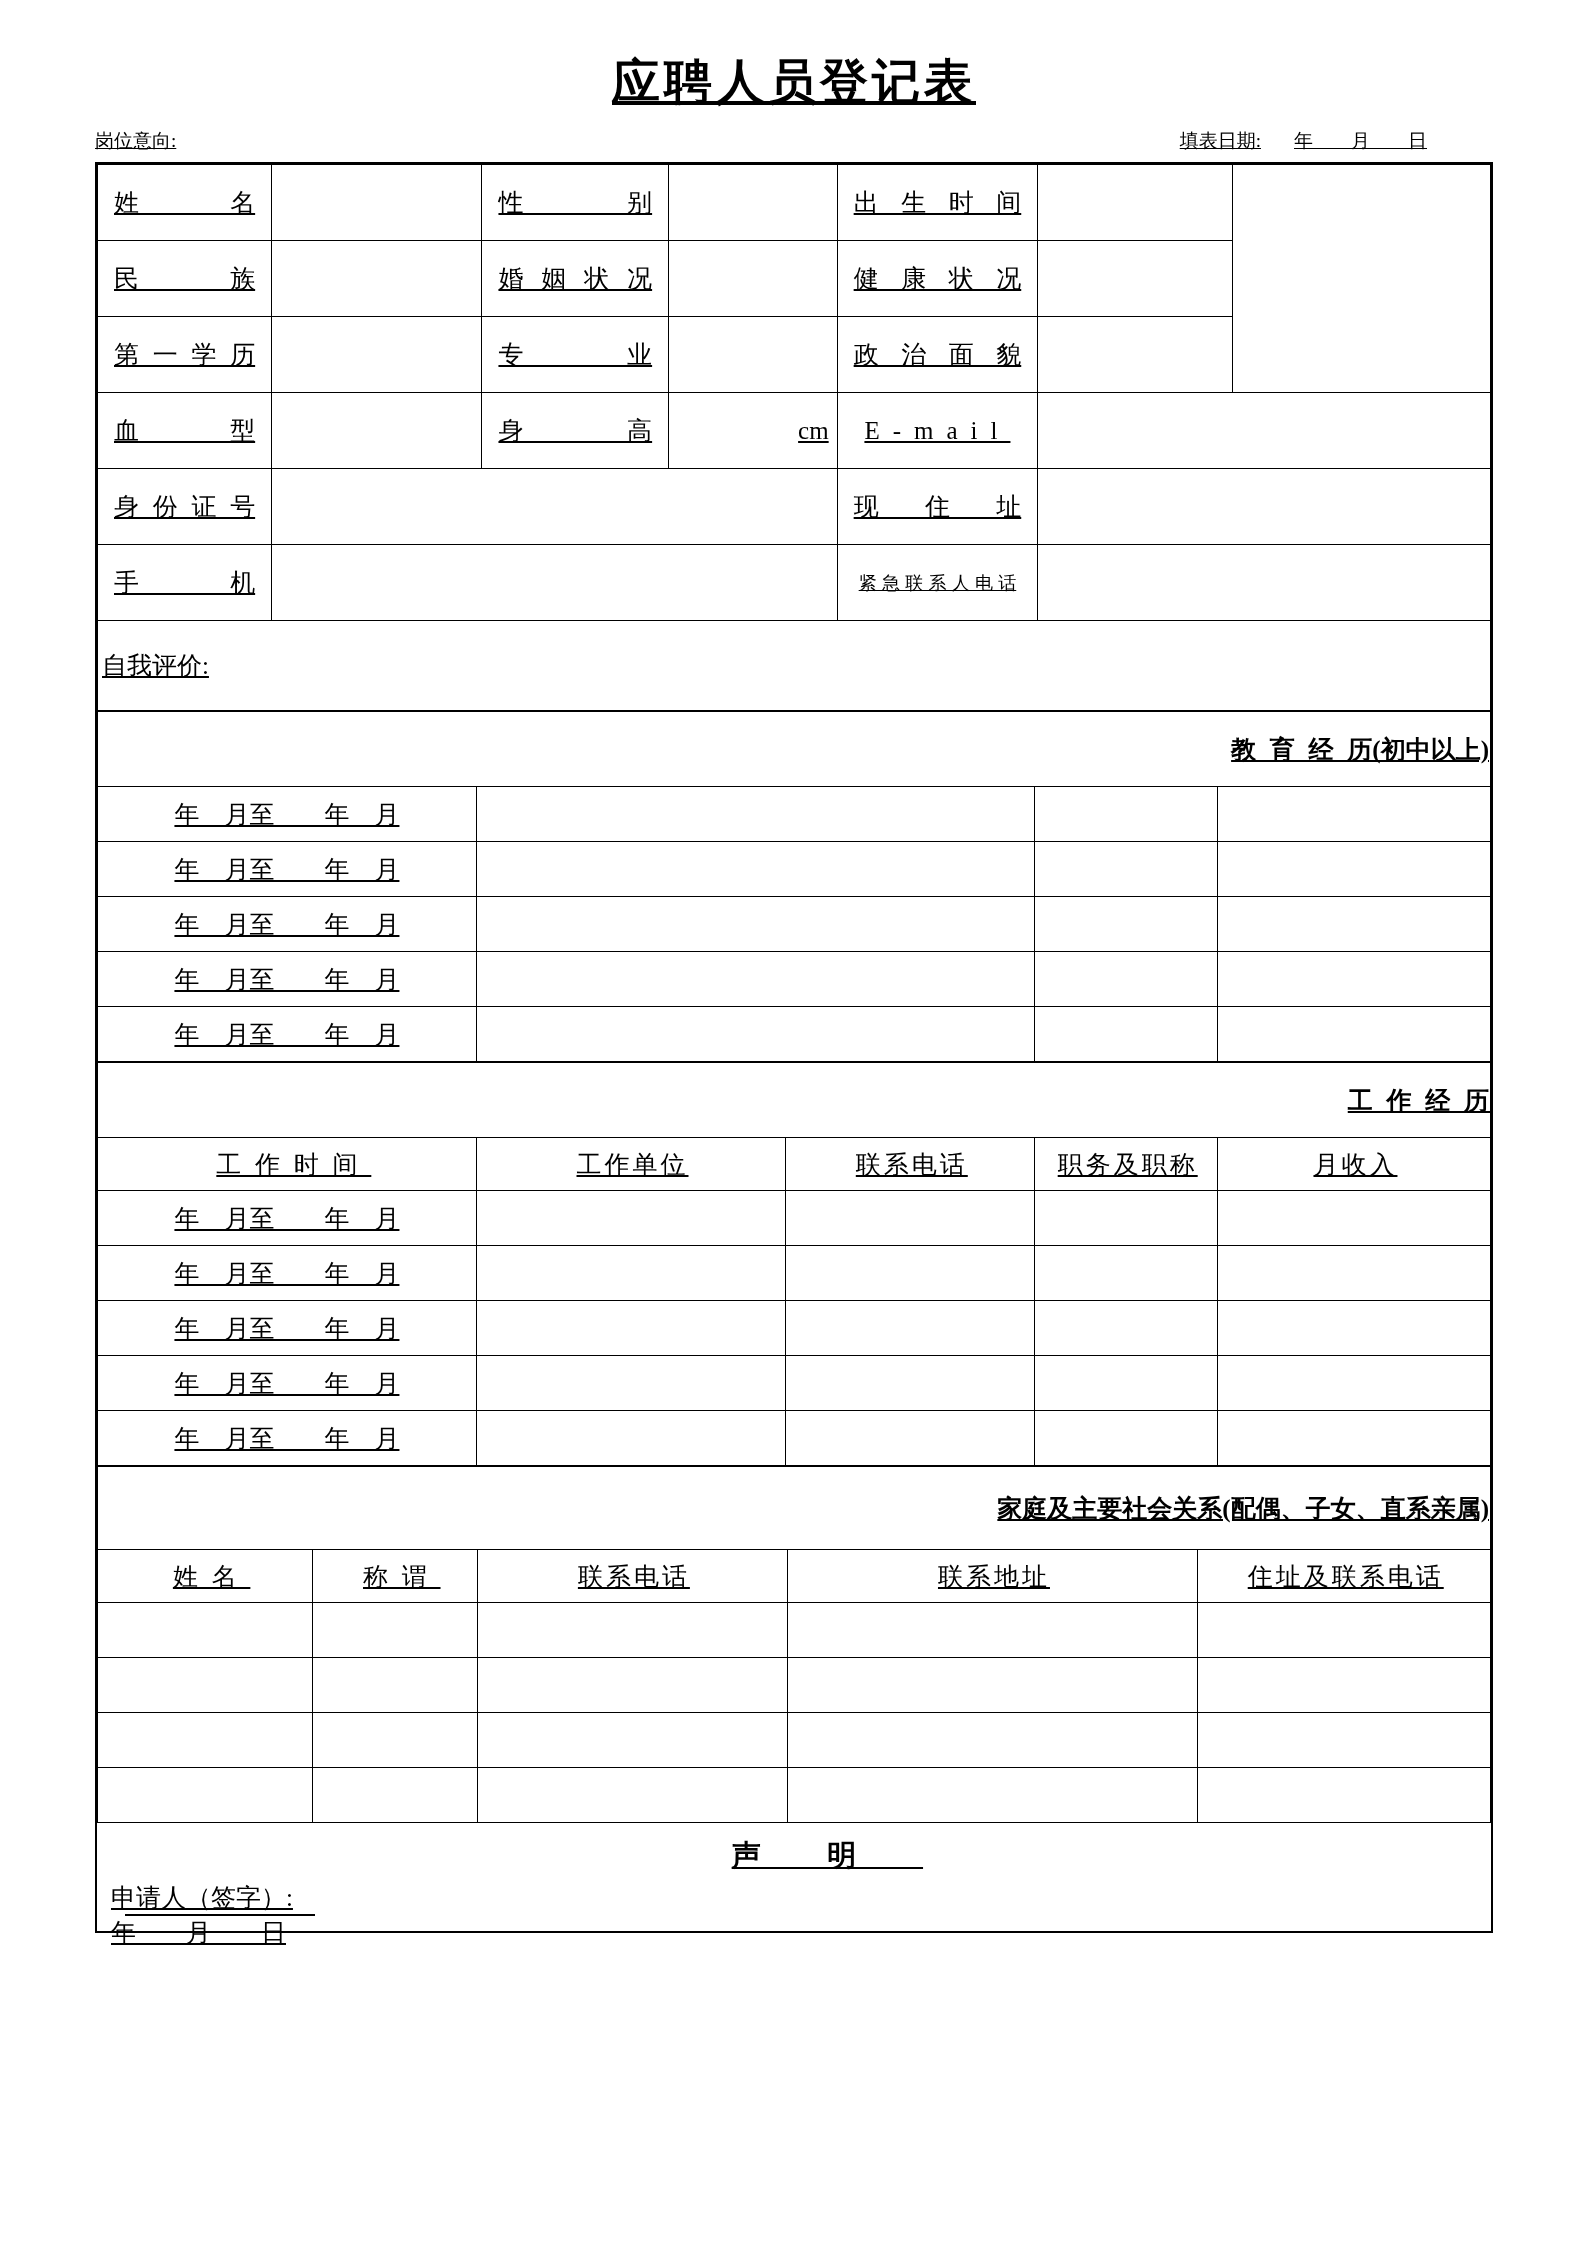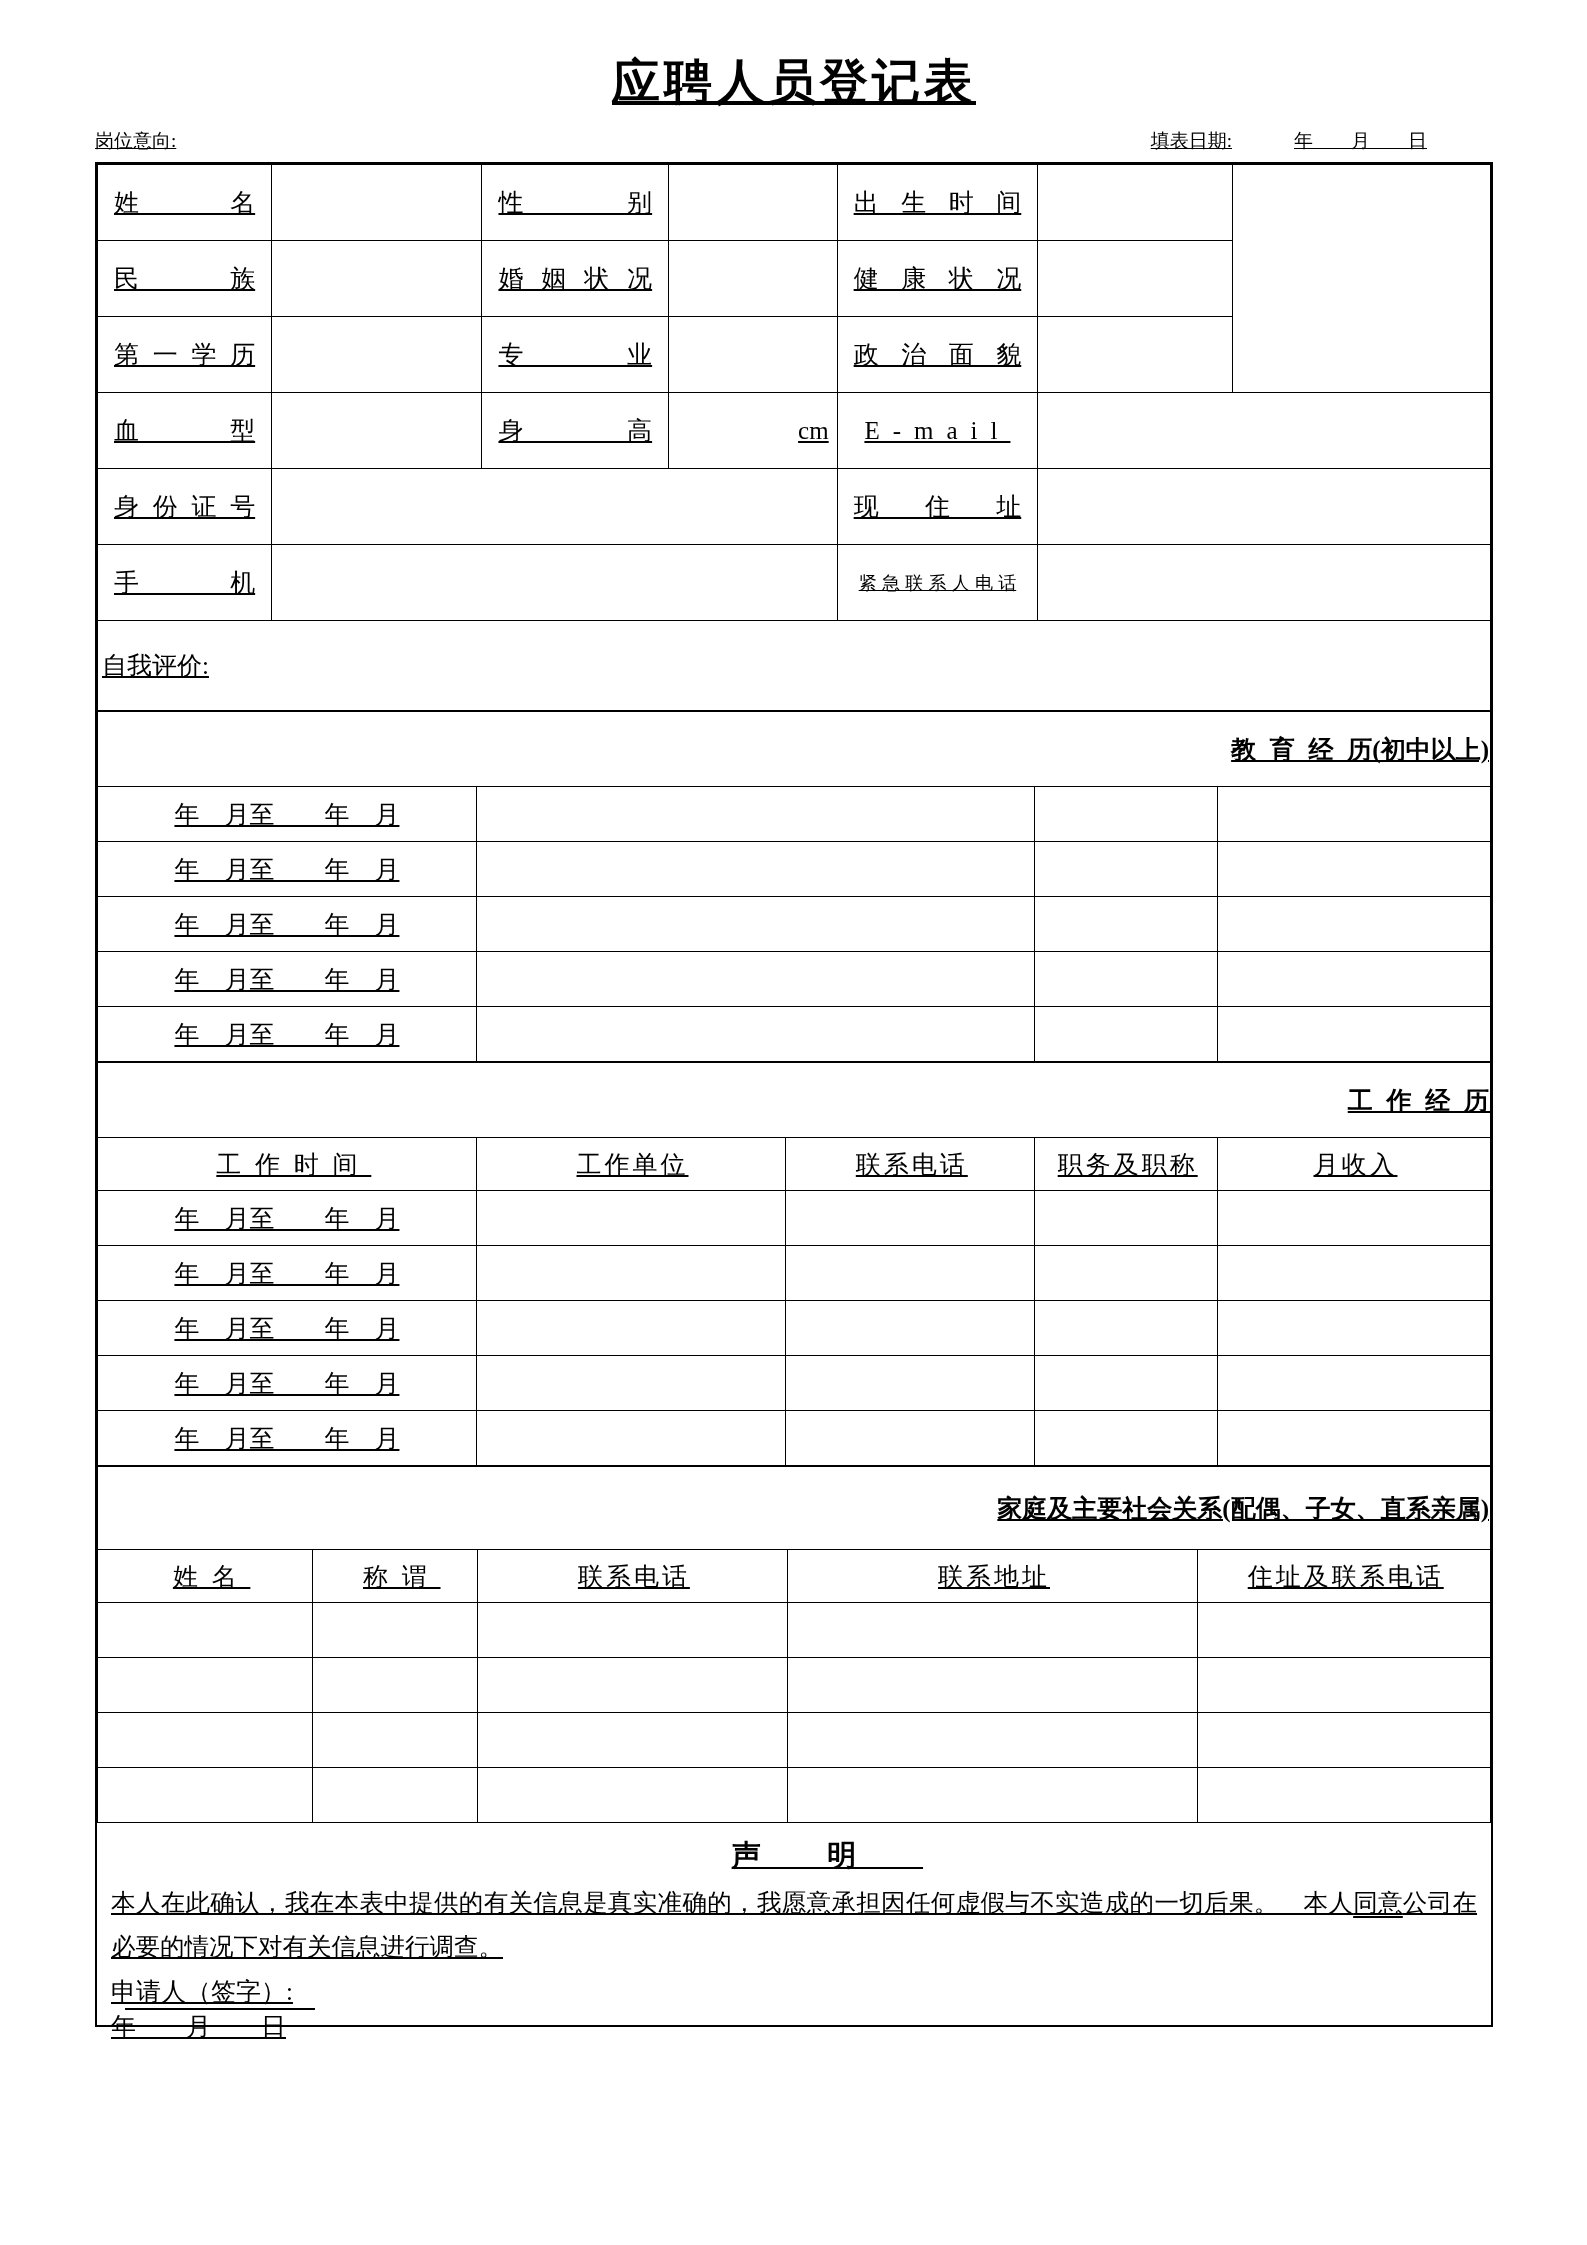--- a/index.html
+++ b/index.html
@@ -4,21 +4,21 @@
 <style>
   html,body{margin:0;padding:0;background:#ffffff;}
   body{width:1587px;height:2245px;position:relative;color:#000;
        font-family:"Liberation Serif","DejaVu Serif",serif;}
   .page{box-sizing:border-box;width:1587px;height:2187px;padding:50px 94px 0 95px;text-decoration:underline;}
   .title{margin:0 0 14px 0;text-align:center;
          font-family:"Liberation Sans","DejaVu Sans",sans-serif;
          font-weight:bold;font-size:48px;letter-spacing:4px;}
   .meta{display:flex;justify-content:space-between;align-items:baseline;
         font-size:19px;margin:0 0 8px 0;}
-  .meta-right{display:flex;gap:62px;padding-right:66px;}
+  .meta-right{display:flex;gap:33px;padding-right:66px;}
 
   .sheet{border:2px solid #000;}
   .sheet table{width:100%;border-collapse:collapse;table-layout:fixed;}
   .sheet td{border:1px solid #000;font-size:25px;overflow:hidden;vertical-align:middle;}
 
   
   .t-personal td{height:73px;}
   .lbl{text-align:justify;text-align-last:justify;padding:0 16px;}
   .lbl.small{font-size:18px;padding:0 21px;}
   .lbl.latin{text-align:center;text-align-last:center;letter-spacing:13px;padding:0 6px;}
@@ -273,21 +273,20 @@
           <td class="inp"></td>
           <td class="inp"></td>
           <td class="inp"></td>
           <td class="inp"></td>
         </tr>
       </tbody>
     </table>
 
     <div class="decl">
       <div class="decl-title"><span class="ls-wide">声明</span></div>
-      <p class="decl-body"><span>本人在此确认，我在本表中提供的有关信息是真实准确的，我愿意承担因任何虚假与不实造成的一切后果。　本人</span><span class="u">同意</span><span>公司在必要的情况下对有关信息进行调查。</span></p>
       <div class="sig-row">
         <span>申请人（签字）:</span>
         <span class="sig-line"></span>
         <span class="sig-spacer"></span>
         <span class="decl-date">年　　月　　日</span>
       </div>
     </div>
 
   </div>
 </div>

